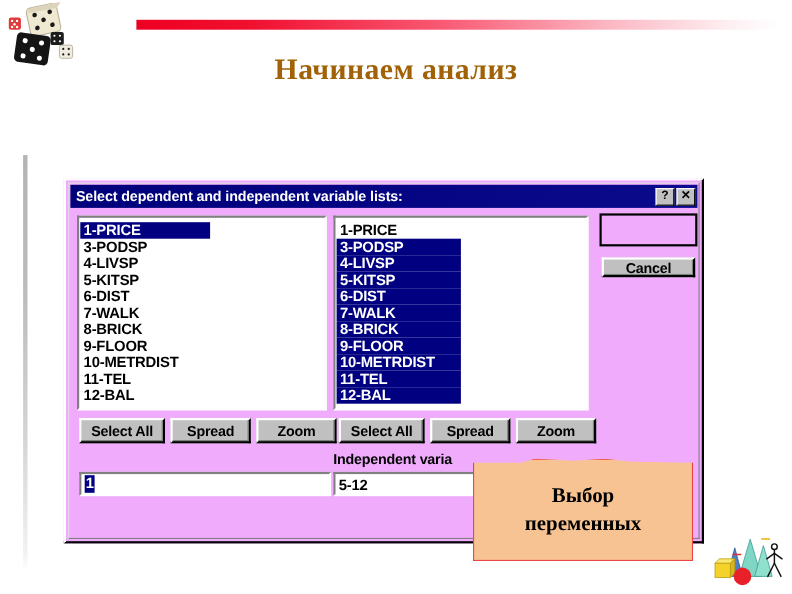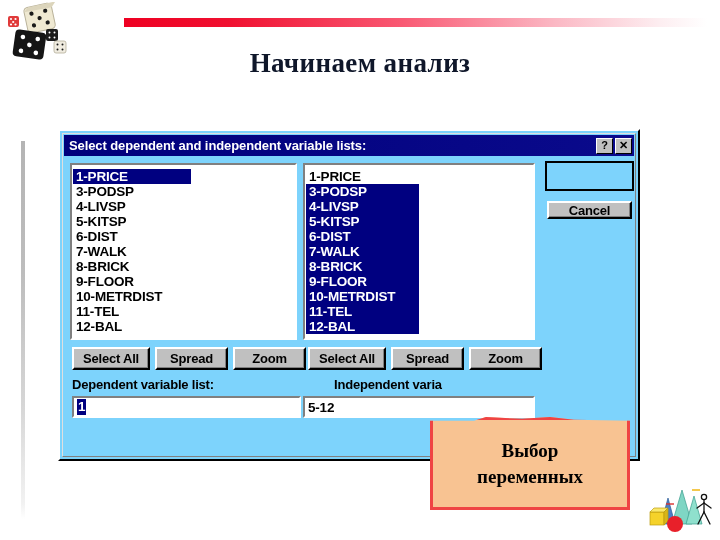--- a/index.html
+++ b/index.html
@@ -28,38 +28,38 @@
     background: linear-gradient(to right, #ee0022 0%, #f01030 18%, #f95a74 48%, #fbb8c4 74%, #fdeef1 92%, #ffffff 100%);
   }
   #page-title {
     position: absolute;
     left: 60px; top: 48px;
     width: 600px;
     text-align: center;
     font-family: "Liberation Serif", serif;
     font-weight: bold;
     font-size: 27px;
-    color: #0f172a;
+    color: #a16207;
     letter-spacing: 0.4px;
   }
 
   
   #left-rule {
     position: absolute;
     left: 21px; top: 141px;
     width: 4px; height: 378px;
     background: linear-gradient(to bottom, #b4b4b4 0%, #bdbdbd 35%, #d6d6d6 70%, #f2f2f2 96%, #ffffff 100%);
   }
 
   
   #dialog-window {
     position: absolute;
-    left: 58px; top: 129px;
+    left: 58px; top: 162px;
     width: 582px; height: 332px;
-    background: #7dd3fc;
+    background: #f0abfc;
     border-top: 2px solid #ffffff;
     border-left: 2px solid #ffffff;
     border-right: 2px solid #000000;
     border-bottom: 2px solid #000000;
     box-sizing: border-box;
   }
   #dialog-inner-bevel {
     position: absolute;
     left: 2px; top: 2px; right: 2px; bottom: 2px;
     border-top: 1px solid #dfdfdf;
@@ -191,21 +191,21 @@
   .field-label {
     position: absolute;
     font-size: 13px;
     font-weight: bold;
     font-family: "Liberation Sans", sans-serif;
     color: #000000;
     white-space: nowrap;
     letter-spacing: -0.2px;
   }
   #label-dependent  { left: 12px; top: 246px; }
-  #label-independent{ left: 243px; top: 246px; margin-left: 31px; }
+  #label-independent{ left: 243px; top: 246px; }
 
   .text-field {
     position: absolute;
     background: #ffffff;
     border-top: 2px solid #808080;
     border-left: 2px solid #808080;
     border-right: 2px solid #ffffff;
     border-bottom: 2px solid #ffffff;
     box-sizing: border-box;
     font-size: 13.5px;
@@ -230,21 +230,21 @@
   #callout {
     position: absolute;
     left: 430px; top: 417px;
     width: 200px; height: 93px;
   }
   #callout-body {
     position: absolute;
     left: 0; top: 0;
     width: 200px; height: 93px;
     background: #f8c392;
-    border: 3px solid #ef4444;
+    border: 1px solid #ef4444;
     box-sizing: border-box;
     display: flex;
     flex-direction: column;
     align-items: center;
     justify-content: center;
     font-family: "Liberation Serif", serif;
     font-weight: bold;
     font-size: 19px;
     color: #000000;
     line-height: 26px;
@@ -379,21 +379,20 @@
   </div>
   <div class="win-btn" id="btn-spread-ind">
     <span class="inner-line"></span>
     <span>Spread</span>
   </div>
   <div class="win-btn" id="btn-zoom-ind">
     <span class="inner-line"></span>
     <span>Zoom</span>
   </div>
 
-  <div class="field-label" id="label-dependent">Dependent variable list:</div>
   <div class="field-label" id="label-independent">Independent varia</div>
 
   <div class="text-field" id="field-dependent">
     <span class="sel-text">1</span>
   </div>
   <div class="text-field" id="field-independent">
     <span>5-12</span>
   </div>
 </div>
 

